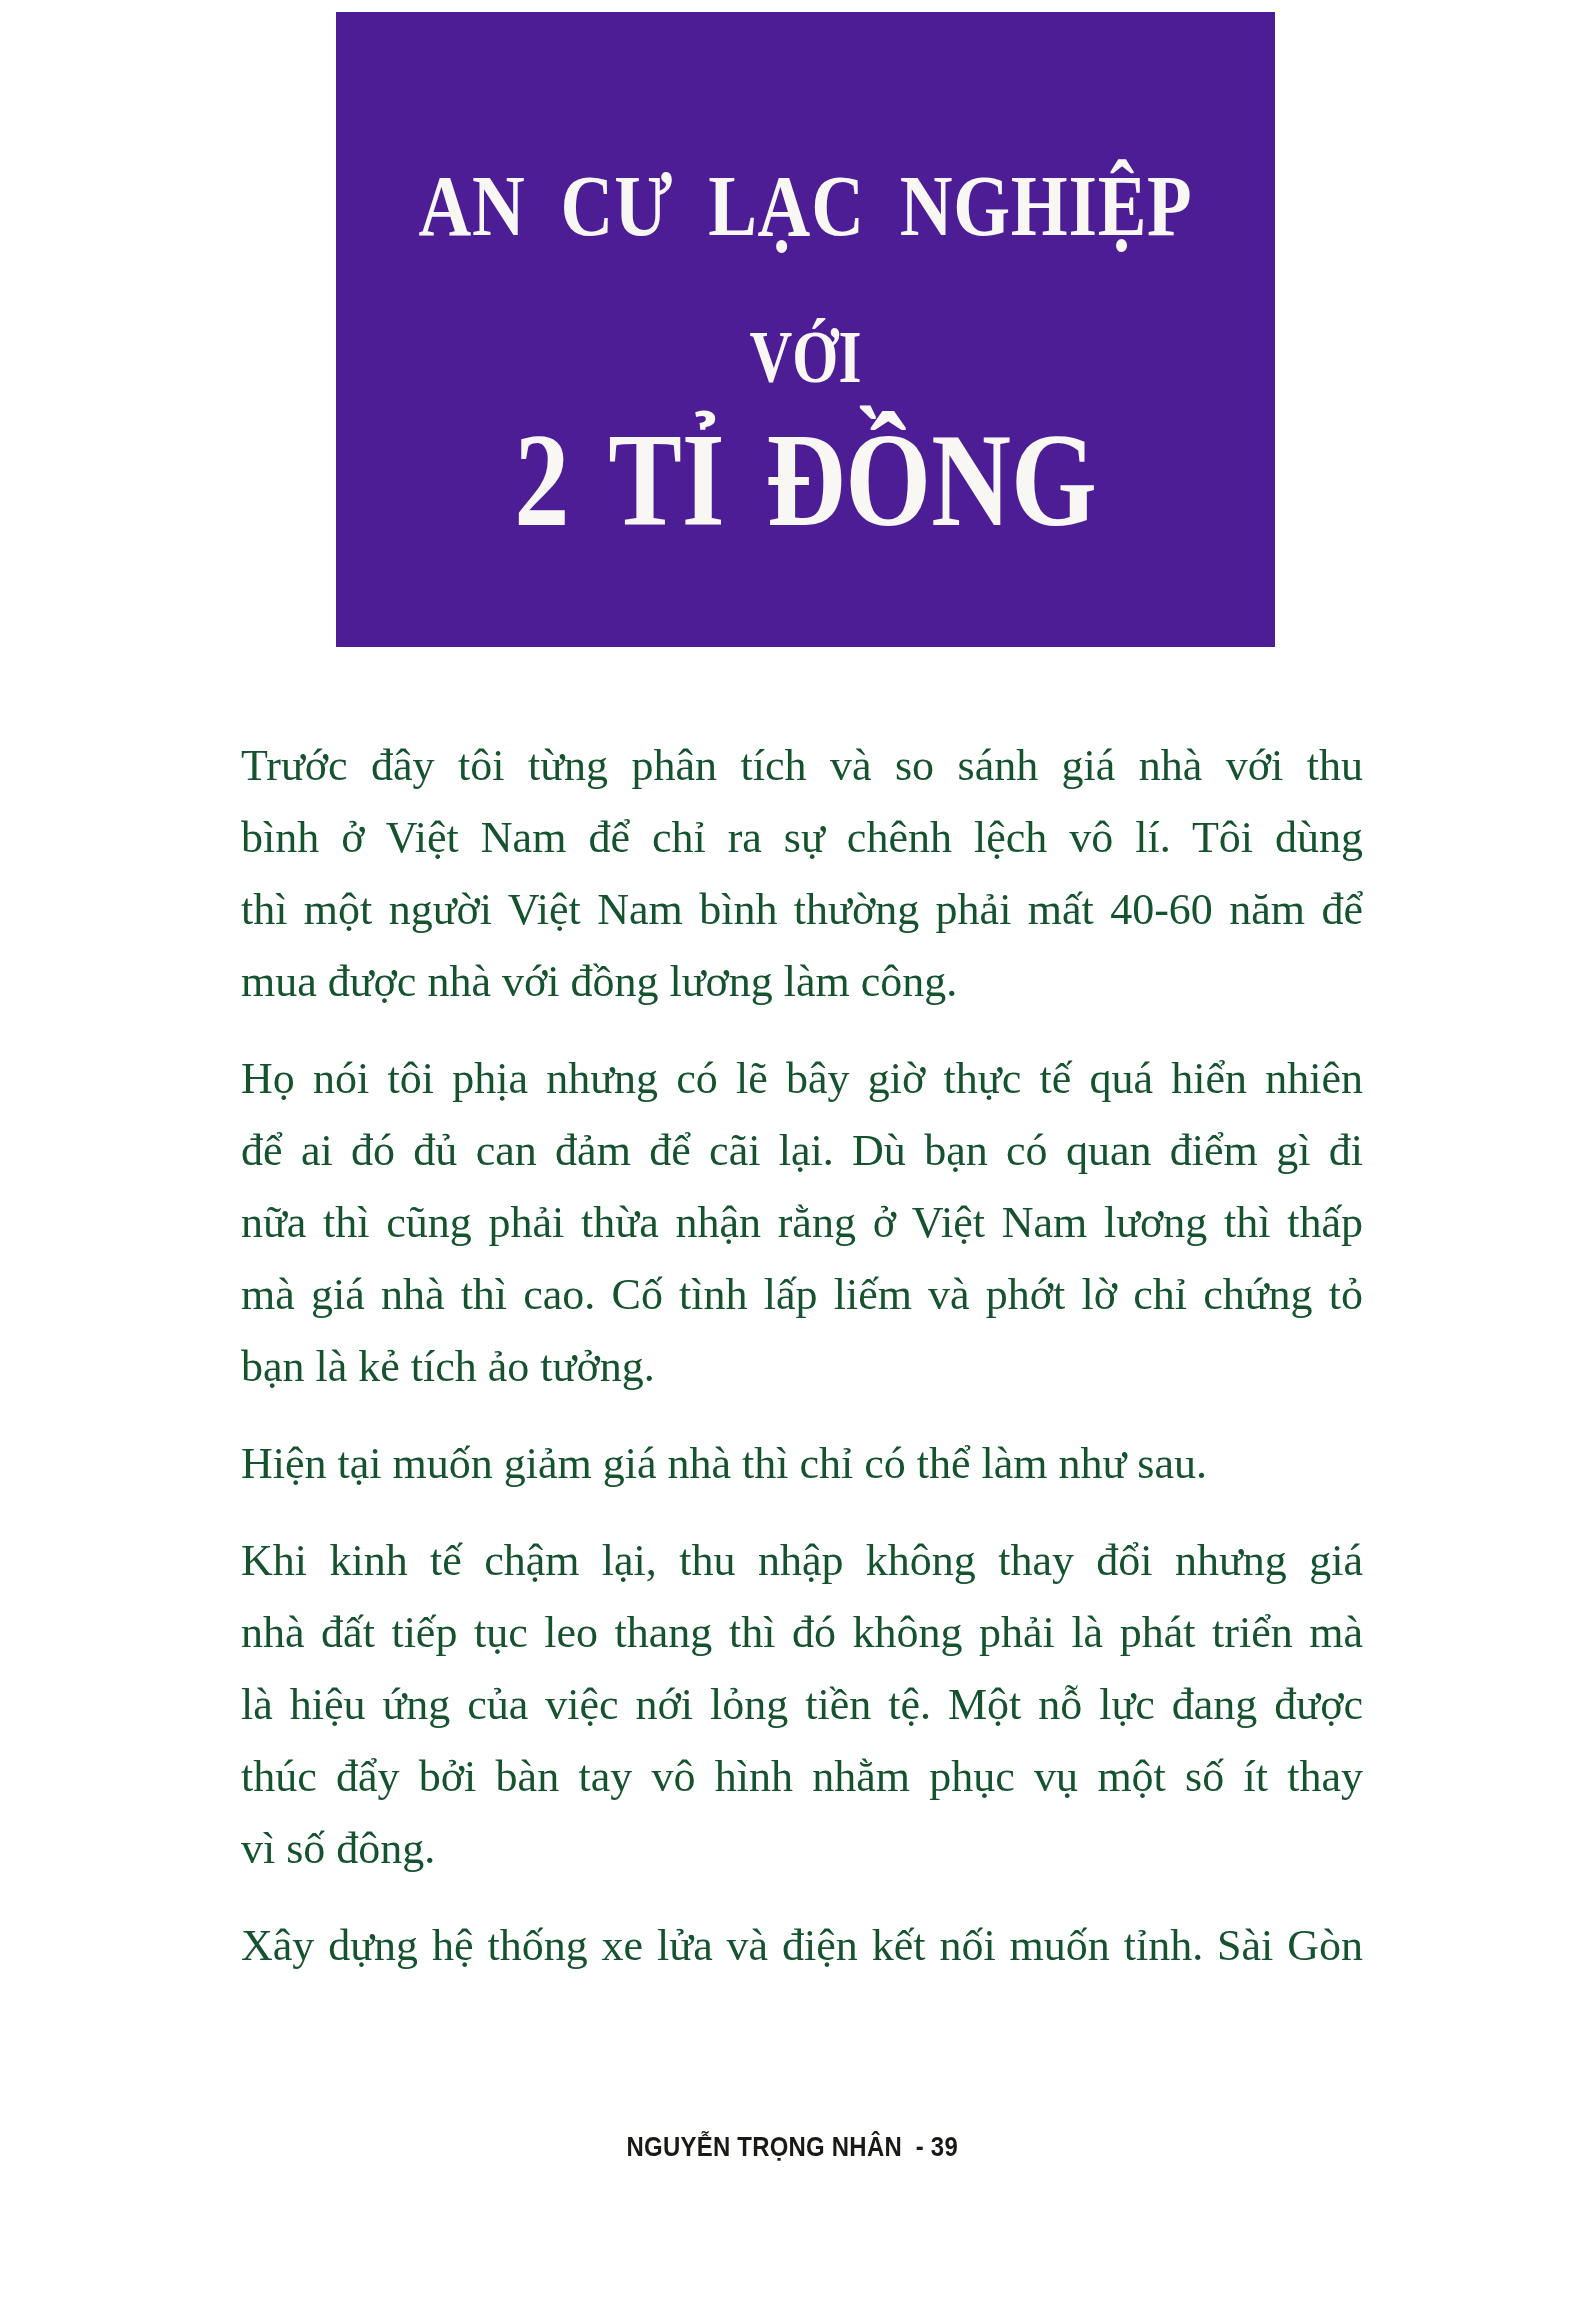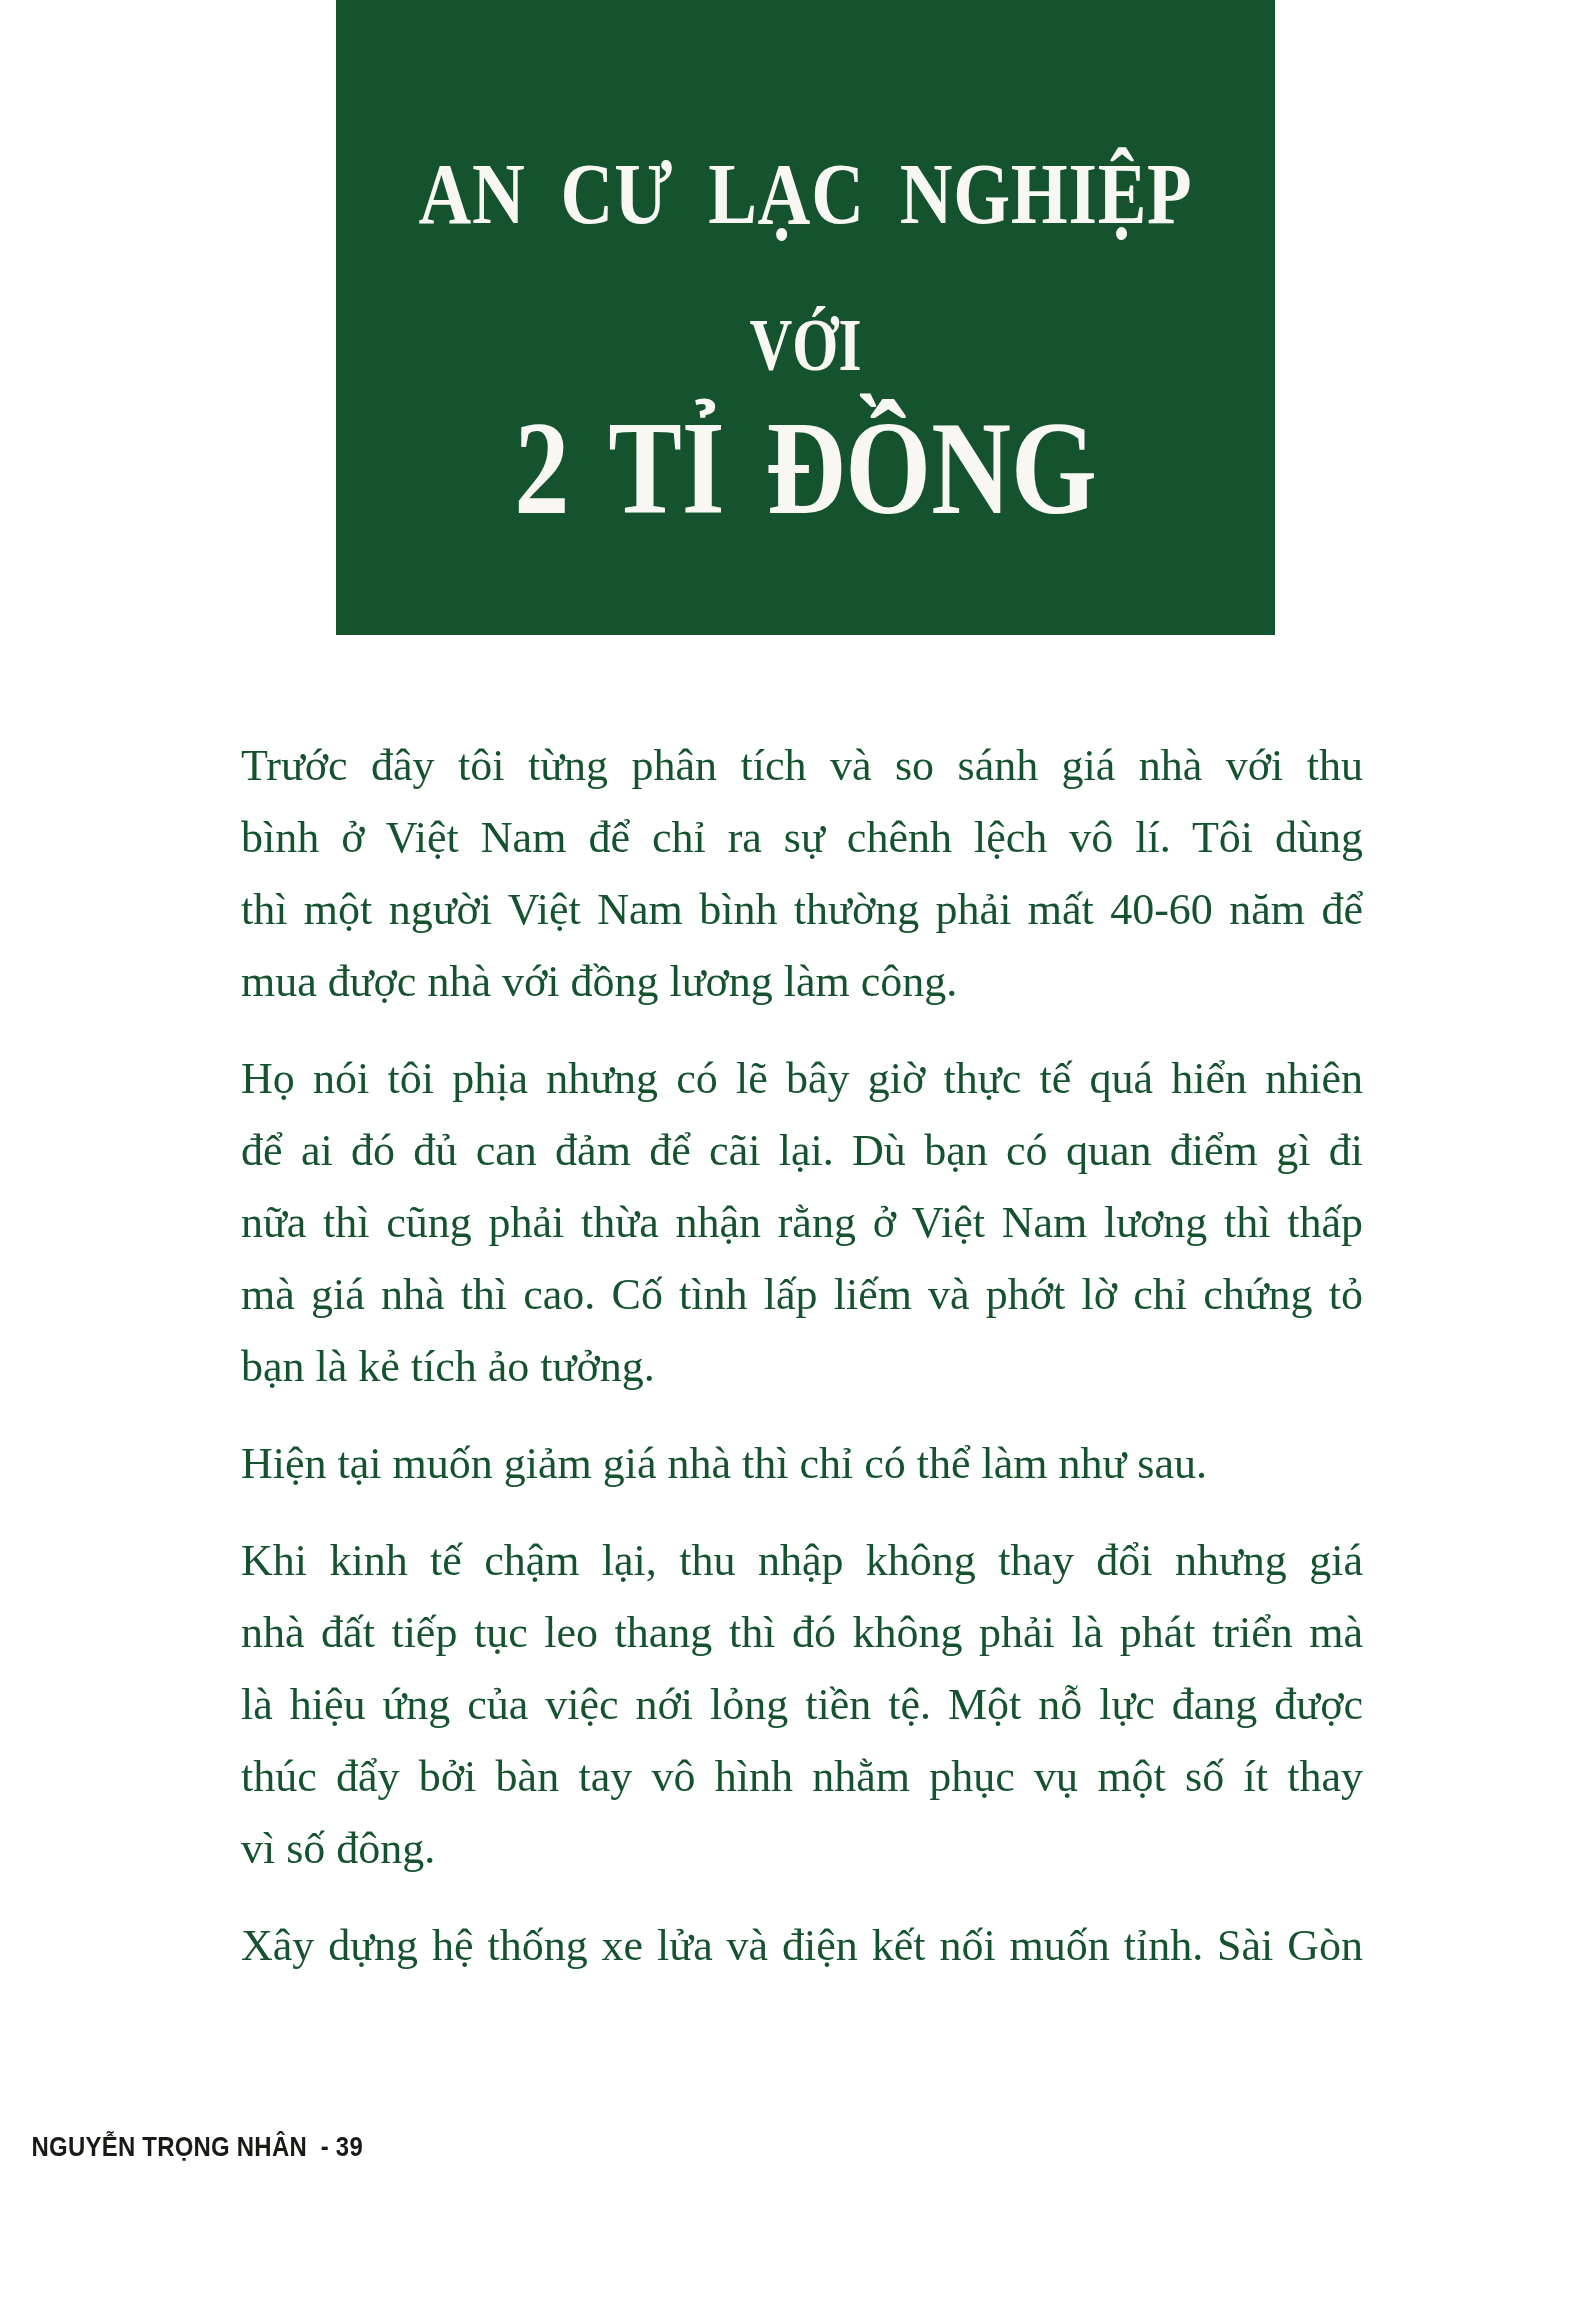--- a/index.html
+++ b/index.html
@@ -8,23 +8,23 @@
     width:1585px; height:2318px;
     margin:0 auto;
     background:#ffffff;
     overflow:hidden;
     font-family:"Liberation Serif","DejaVu Serif",serif;
   }
 
   
   .title-block {
     position:absolute;
-    left:336px; top:0;
+    left:336px; top:12px;
     width:939px; height:635px;
-    background:#14532d;
+    background:#4c1d95;
   }
   .title-line {
     position:absolute;
     left:0; width:100%;
     text-align:center;
     color:#f8f7f4;
     font-weight:bold;
     line-height:1;
     white-space:nowrap;
   }
@@ -67,20 +67,21 @@
   }
   .line.para-end {
     text-align-last:left;
   }
 
   
   .page-footer {
     position:absolute;
     left:0; top:2129px;
     width:100%;
+    text-align:center;
     line-height:34px;
   }
   .page-footer .footer-text {
     display:inline-block;
     font-family:"Liberation Sans","DejaVu Sans",sans-serif;
     font-weight:bold;
     font-size:28.5px;
     color:#1a1916;
     transform:scaleX(0.84);
     transform-origin:50% 50%;

